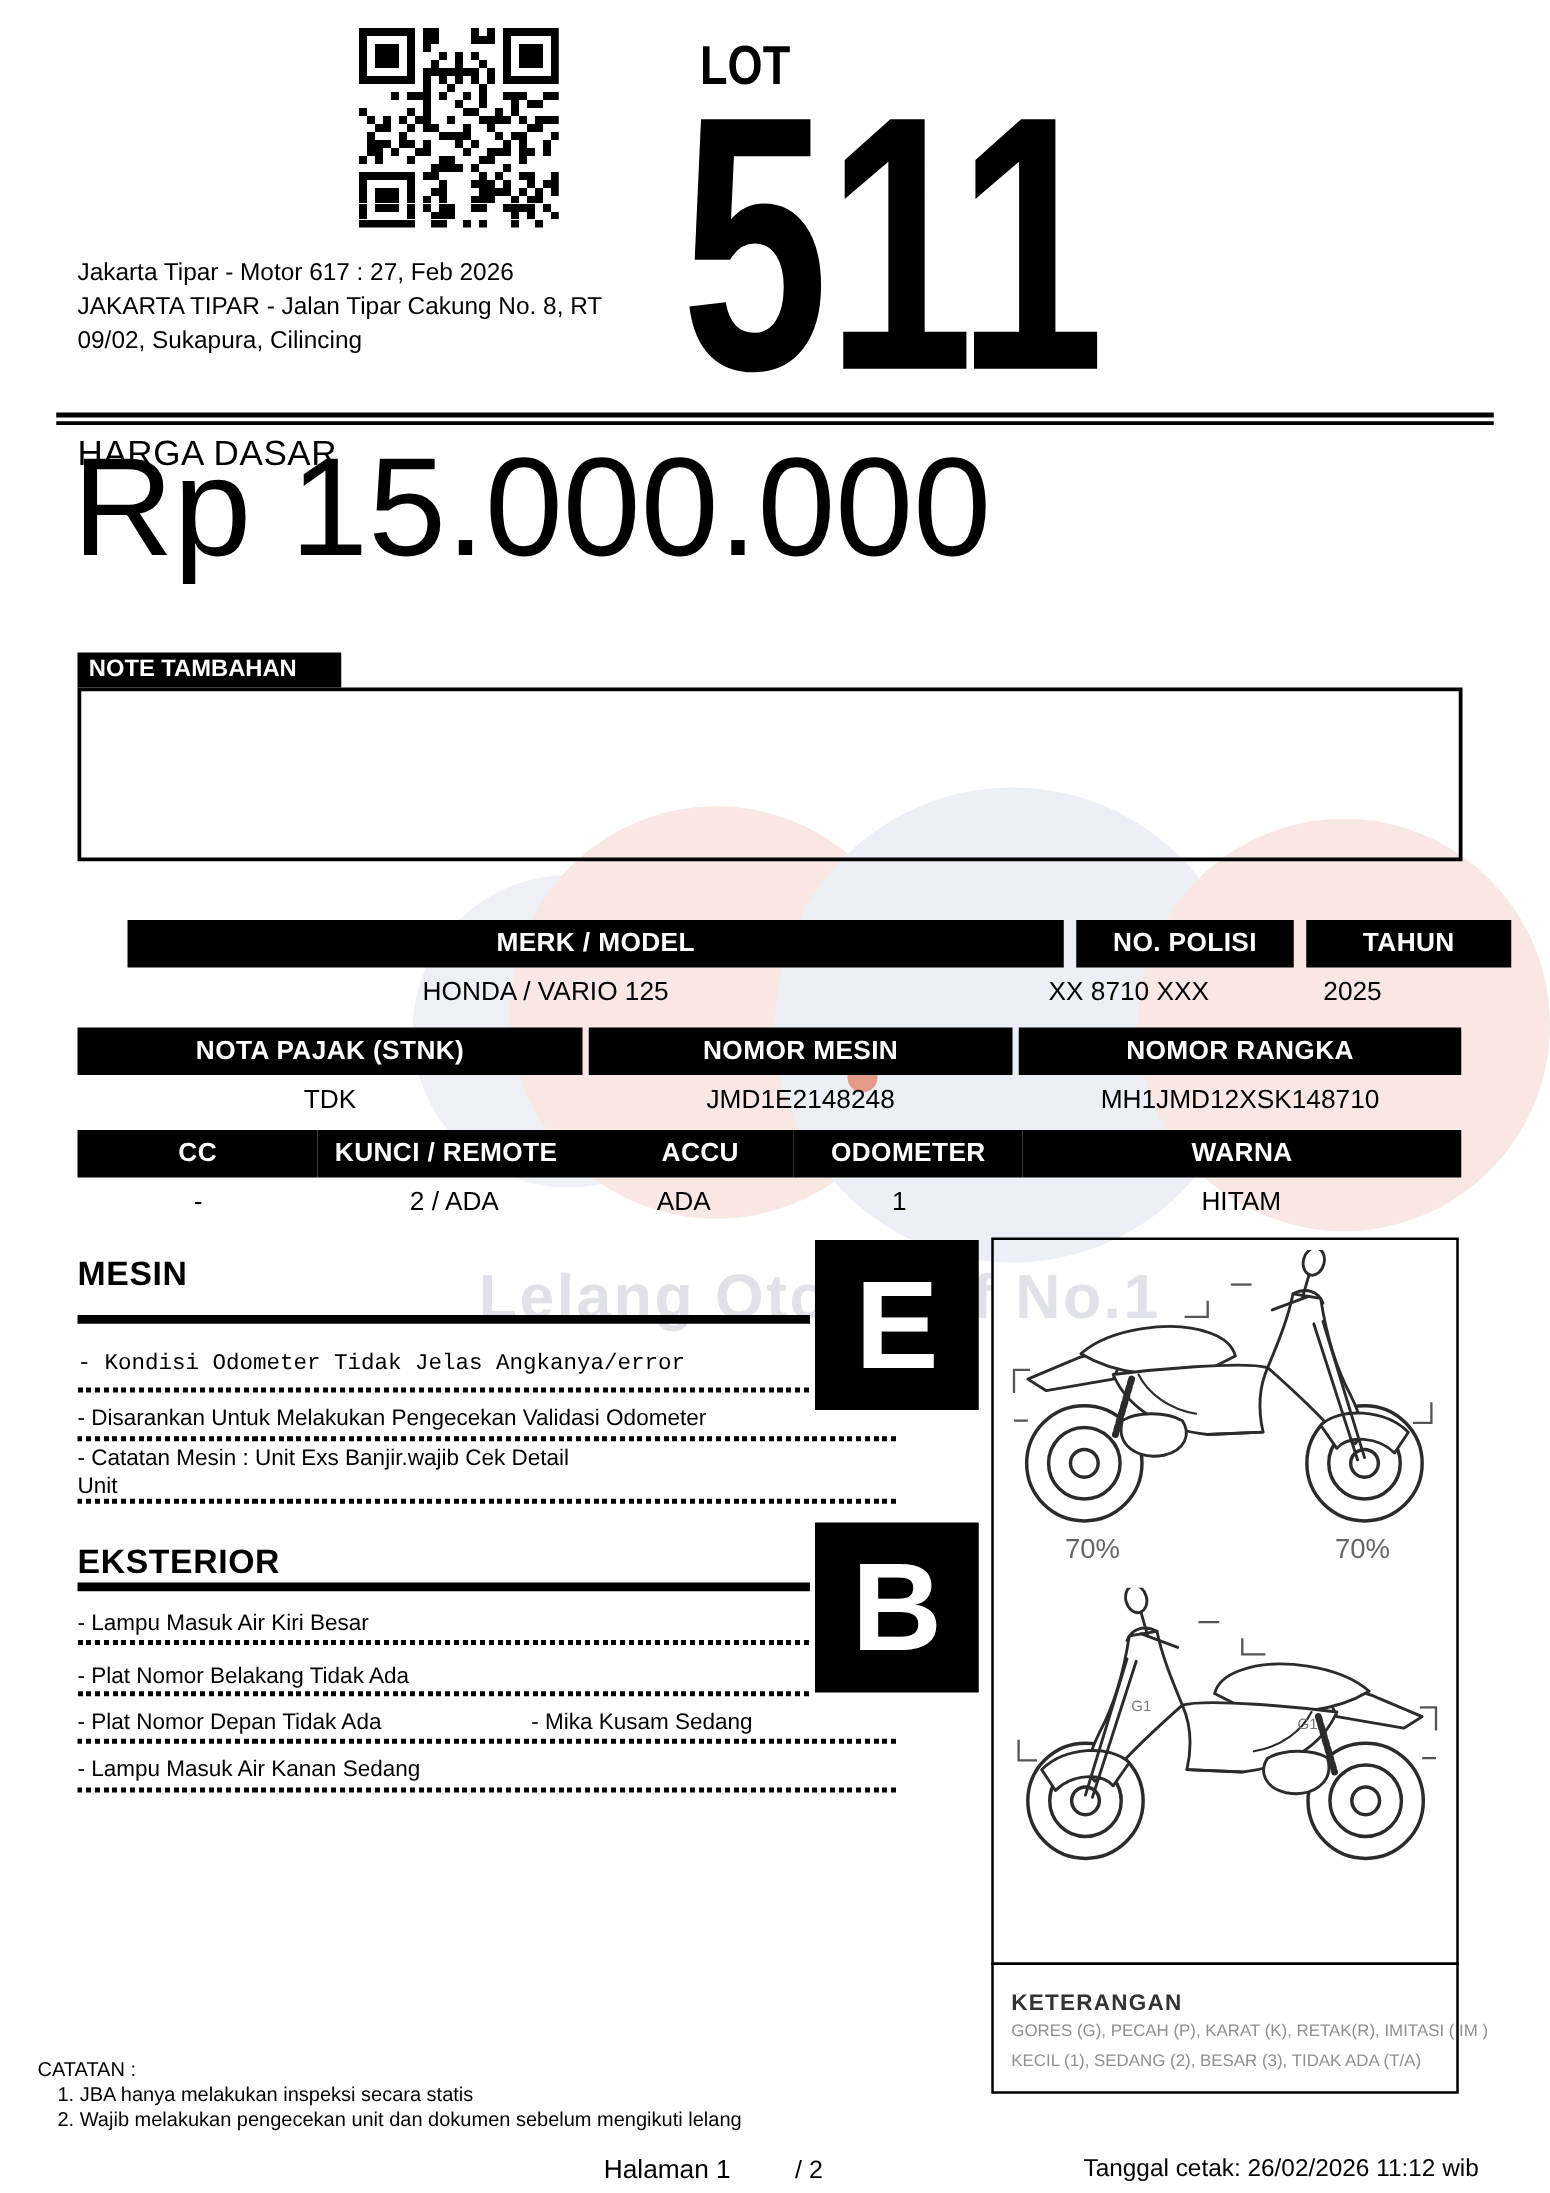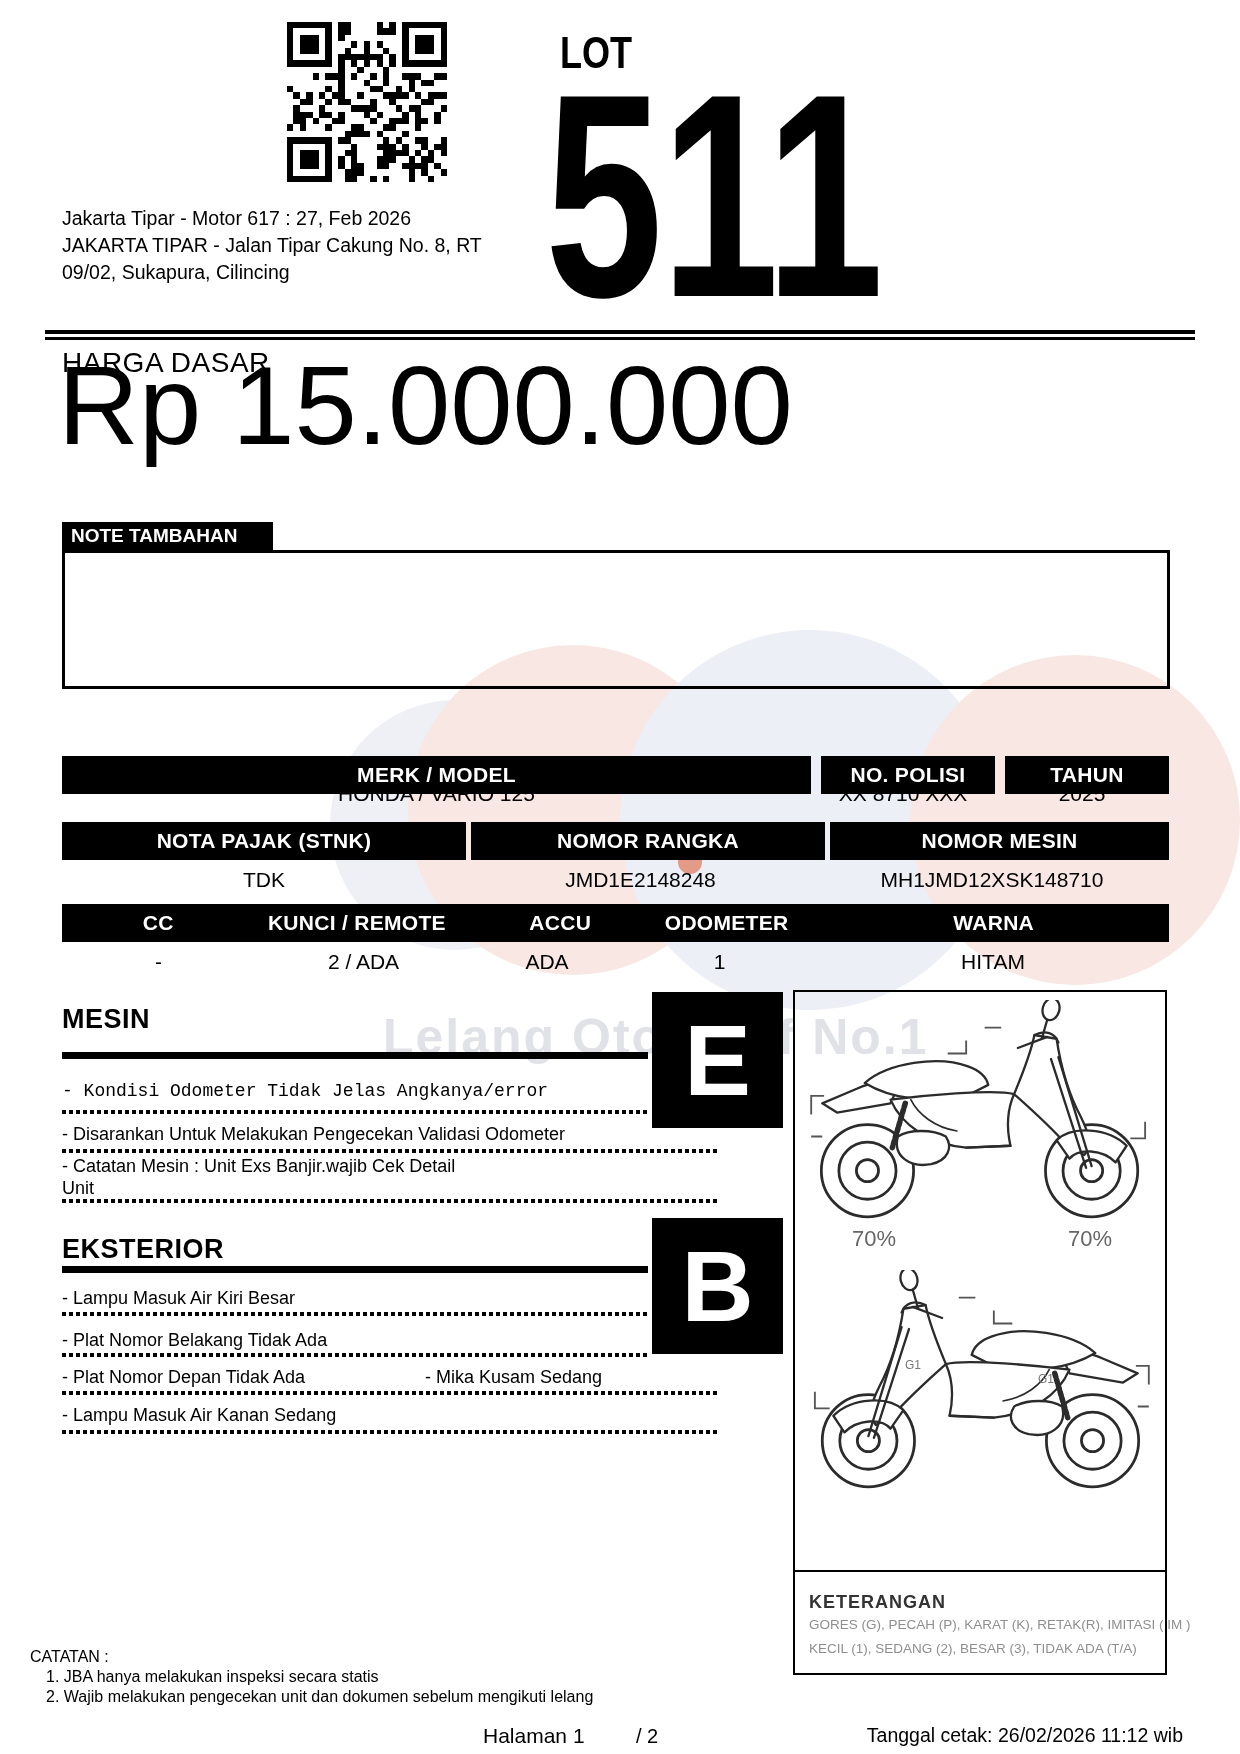--- a/index.html
+++ b/index.html
@@ -357,35 +357,35 @@
   <div class="dblrule" style="left:45px;top:330px;width:1150px;"></div>
 
   <div class="price-label" style="left:62px;top:347px;">HARGA DASAR</div>
   <div class="price-value" style="left:58px;top:350px;">Rp 15.000.000</div>
 
   <div class="note-tab" style="left:62px;top:522px;width:211px;height:28px;">NOTE TAMBAHAN</div>
   <div class="note-box" style="left:62px;top:550px;width:1108px;height:139px;">
     <span></span>
   </div>
 
-  <div class="row-flex" style="top:756px;">
+  <div class="row-flex" style="top:736px;margin-left:40px;">
     <div class="hdr-cell" style="width:749px;">MERK / MODEL</div>
     <div class="hdr-cell" style="width:174px;">NO. POLISI</div>
     <div class="hdr-cell" style="width:164px;">TAHUN</div>
   </div>
   <div class="row-flex" style="top:777px;">
     <div class="val-cell" style="width:749px;">HONDA / VARIO 125</div>
     <div class="val-cell" style="width:174px;">XX 8710 XXX</div>
     <div class="val-cell" style="width:174px;">2025</div>
   </div>
 
   <div class="row-flex" style="top:822px;">
     <div class="hdr-cell" style="width:404px;">NOTA PAJAK (STNK)</div>
+    <div class="hdr-cell" style="width:339px;">NOMOR MESIN</div>
     <div class="hdr-cell" style="width:354px;">NOMOR RANGKA</div>
-    <div class="hdr-cell" style="width:339px;">NOMOR MESIN</div>
   </div>
   <div class="row-flex" style="top:863px;">
     <div class="val-cell" style="width:404px;">TDK</div>
     <div class="val-cell" style="width:339px;">JMD1E2148248</div>
     <div class="val-cell" style="width:354px;">MH1JMD12XSK148710</div>
   </div>
 
   <div class="row-flex" style="top:904px;">
     <div class="hdr-cell" style="width:193px;">CC</div>
     <div class="hdr-cell" style="width:206px;">KUNCI / REMOTE</div>

